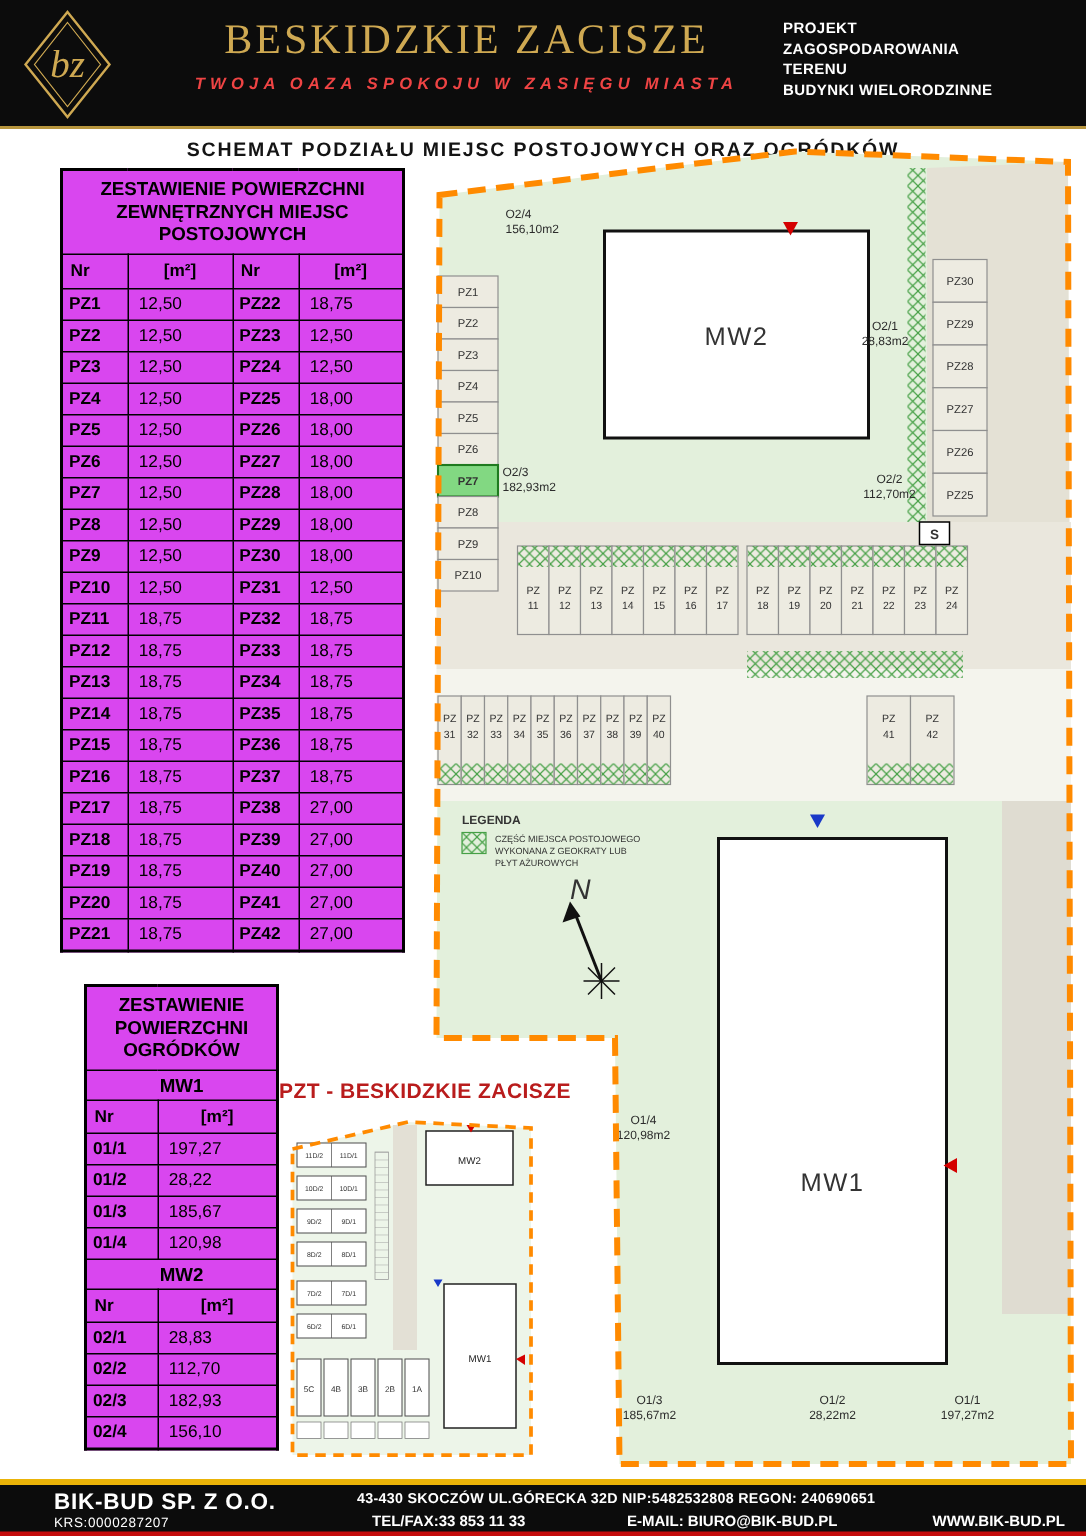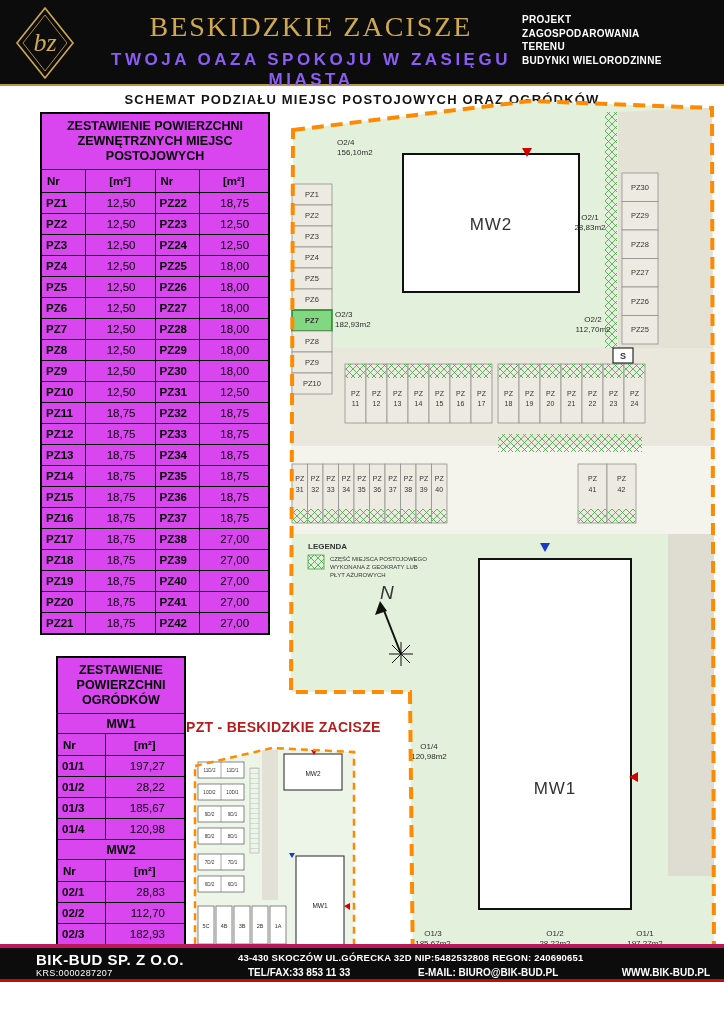--- a/index.html
+++ b/index.html
@@ -5,36 +5,36 @@
   * { margin:0; padding:0; box-sizing:border-box; }
   html,body { width:724px; height:1024px; }
   body { position:relative; background:#fff; font-family:"Liberation Sans",sans-serif; overflow:hidden; }
 
   
   .hdr { position:absolute; left:0; top:0; width:724px; height:86px; background:#0c0c0c; border-bottom:2px solid #b8963e; }
   .logo { position:absolute; left:14px; top:5px; width:62px; height:76px; }
   .logo-bz { font-family:"Liberation Serif",serif; font-style:italic; font-size:26px; fill:#cfa952; text-anchor:middle; }
   .hdr-center { position:absolute; left:96px; top:11px; width:430px; text-align:center; }
   .hdr-title { font-family:"Liberation Serif",serif; font-size:28px; letter-spacing:2px; color:#cfa952; }
-  .hdr-tagline { margin-top:7px; font-size:17px; font-weight:600; letter-spacing:3.5px; color:#8b5cf6; }
+  .hdr-tagline { margin-top:7px; font-size:11px; font-weight:600; letter-spacing:3.5px; color:#ef4444;font-style:italic; }
   .hdr-right { position:absolute; right:6px; top:13px; width:196px; color:#fff; font-size:10px; font-weight:bold; line-height:13.5px; letter-spacing:0.3px; }
 
   
   .banner { position:absolute; left:0; top:88px; width:724px; height:22px; background:#fff; text-align:center; font-size:13px; font-weight:bold; letter-spacing:1.2px; color:#141414; padding-top:4px; }
 
   
   table { border-collapse:collapse; background:#d946ef; table-layout:fixed; }
   th,td { border:1px solid #000; }
   .ptable { position:absolute; left:40px; top:112px; width:228px; border:2px solid #000; }
   .gtable { position:absolute; left:56px; top:656px; width:128px; border:2px solid #000; }
   .ttl { font-size:12.5px; font-weight:bold; text-align:center; padding:5px 2px; line-height:15px; }
   .colhdr th { font-size:11.5px; font-weight:bold; text-align:left; padding:2px 5px; height:23px; }
   .colhdr th:nth-child(even) { text-align:center; }
   td.key { font-weight:bold; font-size:11.5px; padding:0 4px; height:21px; }
-  td.val { font-size:11.5px; text-align:right; padding:0 19px; height:21px; }
+  td.val { font-size:11.5px; padding:0 7px; height:21px; }
   td.sec { font-weight:bold; font-size:12.5px; text-align:center; height:20px; }
   td.chdr { font-weight:bold; font-size:11.5px; padding:0 5px; height:22px; }
   td.chdr:nth-child(2) { text-align:center; }
 
   
   .inset-title { position:absolute; left:186px; top:719px; font-size:14px; font-weight:600; letter-spacing:0.3px; color:#b91c1c; }
   .inset { position:absolute; left:184px; top:738px; width:178px; height:240px; }
   .inset text { font-family:"Liberation Sans",sans-serif; }
   .ib { font-size:6.5px; text-anchor:middle; fill:#222; }
 
@@ -43,21 +43,21 @@
   .plan text { font-family:"Liberation Sans",sans-serif; fill:#333; }
   .bl { font-size:17px; text-anchor:middle; fill:#222; letter-spacing:1px; }
   .glbl text { font-size:8px; fill:#2c2c2c; }
   .mid { text-anchor:middle; }
   .s { font-size:9px; font-weight:bold; fill:#000; }
   .leg-title { font-size:8px; font-weight:bold; fill:#000; }
   .leg-line { font-size:6px; fill:#222; }
   .north-n { font-family:"Liberation Serif",serif; font-style:italic; font-size:19px; fill:#000; }
 
   
-  .ftr { position:absolute; left:0; top:944px; width:724px; height:38px; background:#0c0c0c; border-top:4px solid #be185d; border-bottom:3px solid #c40b0b; color:#fff; }
+  .ftr { position:absolute; left:0; top:986px; width:724px; height:38px; background:#0c0c0c; border-top:4px solid #eab308; border-bottom:3px solid #c40b0b; color:#fff; }
   .f-company { position:absolute; left:36px; top:3px; font-size:15px; font-weight:bold; letter-spacing:0.5px; }
   .f-krs { position:absolute; left:36px; top:20px; font-size:9px; letter-spacing:0.4px; }
   .f-address { position:absolute; left:238px; top:4px; font-size:9.5px; font-weight:bold; letter-spacing:0.2px; }
   .f-tel { position:absolute; left:248px; top:19px; font-size:10px; font-weight:bold; }
   .f-email { position:absolute; left:418px; top:19px; font-size:10px; font-weight:bold; }
   .f-www { position:absolute; right:14px; top:19px; font-size:10px; font-weight:bold; }
 </style>
 </head>
 <body>
 

